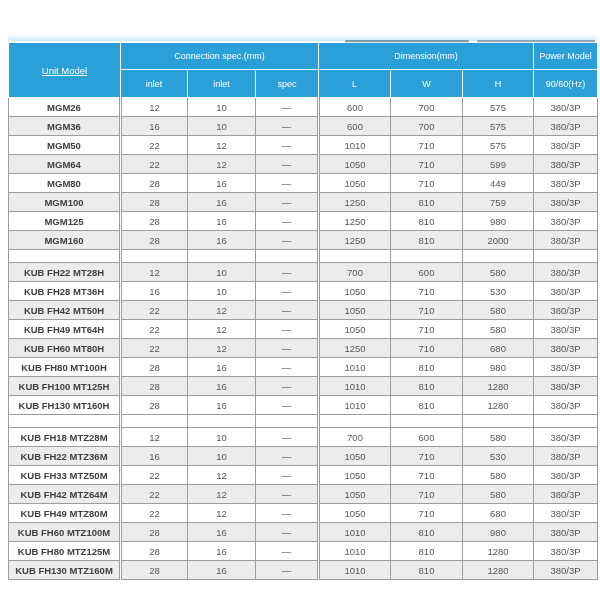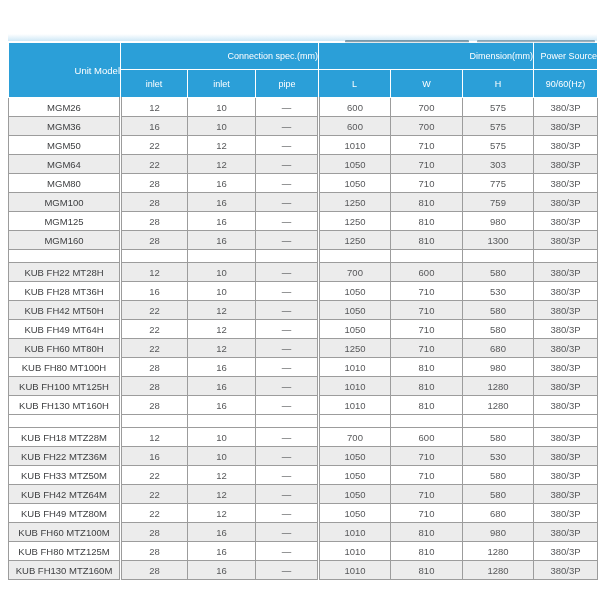--- a/index.html
+++ b/index.html
@@ -24,32 +24,32 @@
     border-collapse:collapse; table-layout:fixed;
     border:1px solid var(--grid, #9c9c9c);
   }
   thead th {
     background:var(--header-blue, #2B9FD8);
     color:#ffffff; font-weight:normal; font-size:9px;
     border:1px solid rgba(255,255,255,0.75);
     padding:0; text-align:center; white-space:nowrap;
     overflow:hidden;
   }
-  thead tr.group-row th { height:26px;text-align:right; }
+  thead tr.group-row th { height:26px; }
   thead tr.sub-row th { height:27px;margin-left:13px; }
-  th.unit-model-th { vertical-align:middle; font-size:9.5px; }
+  th.unit-model-th { vertical-align:middle; font-size:9.5px;text-decoration:underline; }
 
   tbody td {
     border:1px solid var(--grid, #9c9c9c);
     font-size:9.5px; color:var(--text, #57585a);
     text-align:center; vertical-align:middle;
     height:18px; padding:0 2px; white-space:nowrap; overflow:hidden;
     background:#ffffff;
   }
-  tbody td.model { font-weight:normal; color:#3f4042; }
+  tbody td.model { font-weight:bold; color:#3f4042; }
   tbody tr.alt td { background:var(--row-alt, #ececec); }
   tbody tr.sep td { height:12px; background:#ffffff; }
   tbody td.dbl { border-left:3px double var(--grid, #9c9c9c); }
 </style>
 </head>
 <body>
 
 <div class="page">
 
   <div class="smear"></div>
@@ -65,26 +65,26 @@
       <col style="width:72px">
       <col style="width:72px">
       <col style="width:71px">
       <col style="width:64px">
     </colgroup>
     <thead>
       <tr class="group-row">
         <th class="unit-model-th" rowspan="2">Unit Model</th>
         <th colspan="3">Connection spec.(mm)</th>
         <th colspan="3">Dimension(mm)</th>
-        <th>Power Source</th>
+        <th>Power Model</th>
       </tr>
       <tr class="sub-row">
         <th>inlet</th>
         <th>inlet</th>
-        <th>pipe</th>
+        <th>spec</th>
         <th>L</th>
         <th>W</th>
         <th>H</th>
         <th>90/60(Hz)</th>
       </tr>
     </thead>
     <tbody>
         <tr>
           <td class="model">MGM26</td>
           <td class="dbl">12</td>
@@ -115,31 +115,31 @@
           <td>575</td>
           <td>380/3P</td>
         </tr>
         <tr class="alt">
           <td class="model">MGM64</td>
           <td class="dbl">22</td>
           <td>12</td>
           <td>—</td>
           <td class="dbl">1050</td>
           <td>710</td>
-          <td>303</td>
+          <td>599</td>
           <td>380/3P</td>
         </tr>
         <tr>
           <td class="model">MGM80</td>
           <td class="dbl">28</td>
           <td>16</td>
           <td>—</td>
           <td class="dbl">1050</td>
           <td>710</td>
-          <td>775</td>
+          <td>449</td>
           <td>380/3P</td>
         </tr>
         <tr class="alt">
           <td class="model">MGM100</td>
           <td class="dbl">28</td>
           <td>16</td>
           <td>—</td>
           <td class="dbl">1250</td>
           <td>810</td>
           <td>759</td>
@@ -155,21 +155,21 @@
           <td>980</td>
           <td>380/3P</td>
         </tr>
         <tr class="alt">
           <td class="model">MGM160</td>
           <td class="dbl">28</td>
           <td>16</td>
           <td>—</td>
           <td class="dbl">1250</td>
           <td>810</td>
-          <td>1300</td>
+          <td>2000</td>
           <td>380/3P</td>
         </tr>
         <tr class="sep">
           <td></td>
           <td class="dbl"></td>
           <td></td>
           <td></td>
           <td class="dbl"></td>
           <td></td>
           <td></td>

